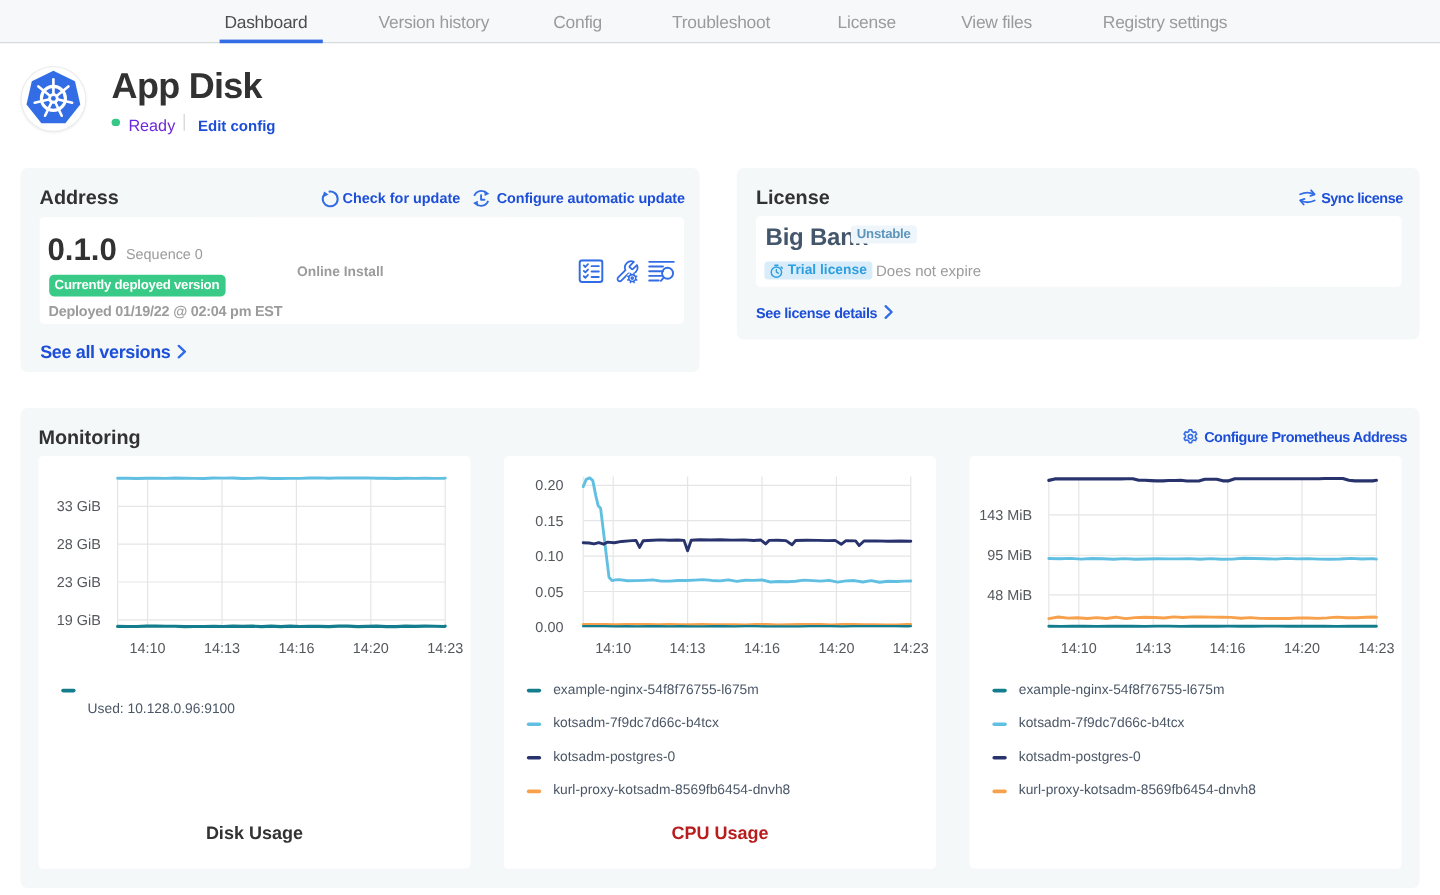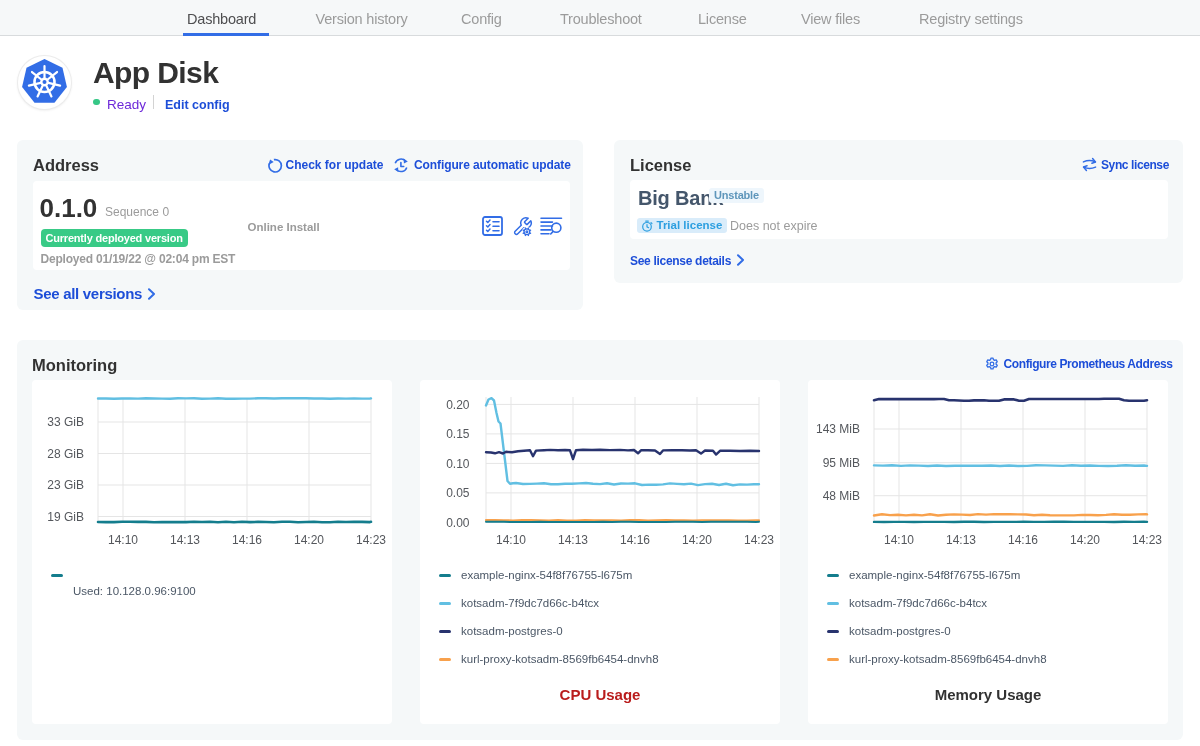--- a/index.html
+++ b/index.html
@@ -148,20 +148,21 @@
 <text x="215" y="163.8" text-anchor="middle" font-size="12" fill="#54575c">14:16</text>
 <text x="277" y="163.8" text-anchor="middle" font-size="12" fill="#54575c">14:20</text>
 <text x="339" y="163.8" text-anchor="middle" font-size="12" fill="#54575c">14:23</text>
 <polyline points="66.0,18.5 74.0,18.5 82.0,18.8 90.0,18.5 98.0,18.5 106.0,18.6 114.0,18.3 122.0,18.5 130.0,18.6 138.0,18.7 146.0,18.3 154.0,18.4 162.0,18.3 170.0,18.7 178.0,18.6 186.0,18.2 194.0,18.8 202.0,18.8 210.0,18.6 218.0,18.6 226.0,18.3 234.0,18.2 242.0,18.5 250.0,18.2 258.0,18.3 266.0,18.3 274.0,18.2 282.0,18.5 290.0,18.5 298.0,18.7 306.0,18.5 314.0,18.6 322.0,18.5 330.0,18.6 338.0,18.5 339.0,18.4" fill="none" stroke="#61bfe2" stroke-width="2.4" stroke-linejoin="round" stroke-linecap="round"></polyline>
 <polyline points="66.0,142.0 74.0,142.1 82.0,142.1 90.0,141.8 98.0,141.8 106.0,141.9 114.0,141.9 122.0,142.2 130.0,142.1 138.0,142.1 146.0,142.0 154.0,142.1 162.0,141.8 170.0,142.0 178.0,141.8 186.0,142.2 194.0,141.8 202.0,142.2 210.0,141.8 218.0,142.1 226.0,141.9 234.0,142.0 242.0,142.2 250.0,141.8 258.0,141.8 266.0,142.2 274.0,142.0 282.0,141.8 290.0,142.2 298.0,142.2 306.0,141.8 314.0,142.0 322.0,141.8 330.0,141.9 338.0,142.1 339.0,141.8" fill="none" stroke="#147d8d" stroke-width="2.6" stroke-linejoin="round" stroke-linecap="round"></polyline>
     </svg>
 <div style="position:absolute;left:51px;top:569px;width:320px;height:12px;">
 <span style="position:absolute;left:0;top:4.5px;width:12px;height:3px;border-radius:1.5px;background:#147d8d;"></span>
 <span style="position:absolute;left:22px;top:0;font-size:11.5px;color:#4b5766;white-space:nowrap;margin-top:16px;">Used: 10.128.0.96:9100</span>
     </div>
+<div style="position:absolute;left:32px;top:686px;width:360px;text-align:center;font-size:15px;font-weight:bold;color:#323232;">Disk Usage</div>
 <div style="position:absolute;left:420px;top:380px;width:360px;height:344px;background:#fff;border-radius:4px;"></div>
 <svg style="position:absolute;left:420px;top:380px;" width="360" height="172" viewBox="0 0 360 172">
       <line x1="66" y1="17" x2="66" y2="142.4" stroke="#e5e5e5" stroke-width="1"></line>
 <line x1="91" y1="17" x2="91" y2="142.4" stroke="#e5e5e5" stroke-width="1"></line>
 <line x1="153" y1="17" x2="153" y2="142.4" stroke="#e5e5e5" stroke-width="1"></line>
 <line x1="215" y1="17" x2="215" y2="142.4" stroke="#e5e5e5" stroke-width="1"></line>
 <line x1="277" y1="17" x2="277" y2="142.4" stroke="#e5e5e5" stroke-width="1"></line>
 <line x1="339" y1="17" x2="339" y2="142.4" stroke="#e5e5e5" stroke-width="1"></line>
 <line x1="66" y1="24.4" x2="339" y2="24.4" stroke="#e5e5e5" stroke-width="1"></line>
 <line x1="66" y1="53.9" x2="339" y2="53.9" stroke="#e5e5e5" stroke-width="1"></line>
@@ -233,14 +234,13 @@
 <span style="position:absolute;left:22px;top:0;font-size:11.5px;color:#4b5766;white-space:nowrap;">kotsadm-7f9dc7d66c-b4tcx</span>
     </div>
     <div style="position:absolute;left:827px;top:625px;width:320px;height:12px;">
 <span style="position:absolute;left:0;top:4.5px;width:12px;height:3px;border-radius:1.5px;background:#28336e;"></span>
 <span style="position:absolute;left:22px;top:0;font-size:11.5px;color:#4b5766;white-space:nowrap;">kotsadm-postgres-0</span>
     </div>
     <div style="position:absolute;left:827px;top:653px;width:320px;height:12px;">
 <span style="position:absolute;left:0;top:4.5px;width:12px;height:3px;border-radius:1.5px;background:#f8a14c;"></span>
 <span style="position:absolute;left:22px;top:0;font-size:11.5px;color:#4b5766;white-space:nowrap;">kurl-proxy-kotsadm-8569fb6454-dnvh8</span>
     </div>
-<div style="position:absolute;left:808px;top:686px;width:360px;text-align:center;font-size:15px;font-weight:bold;color:#323232;">Memory Usage</div>
 
 </div>
 </body></html>

